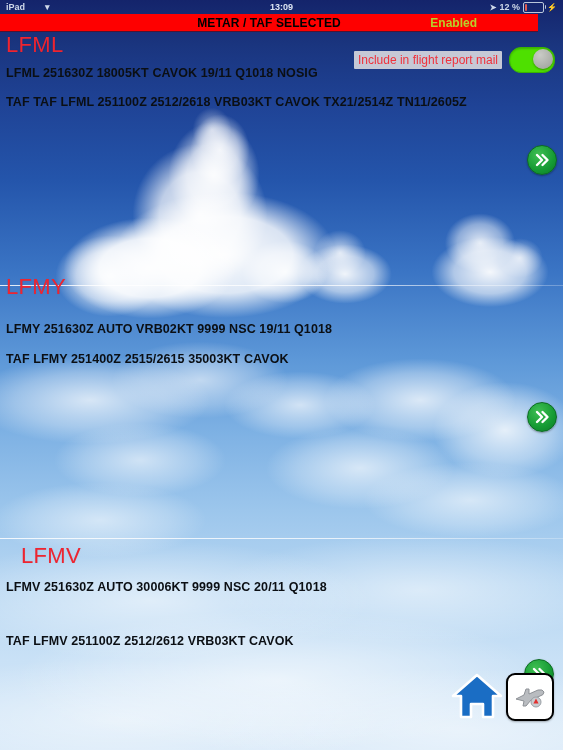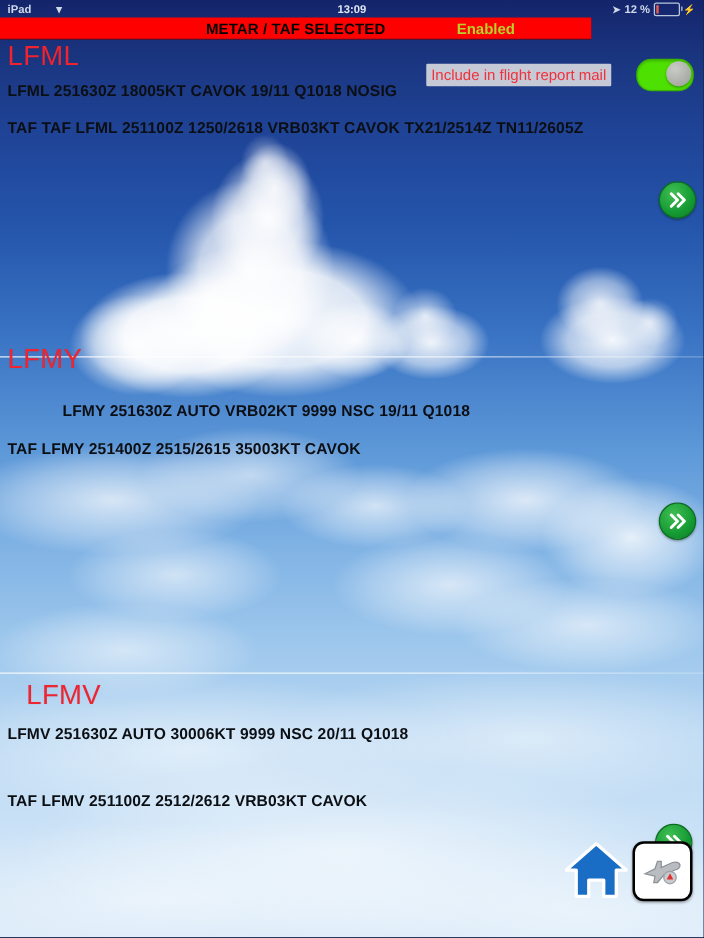--- a/index.html
+++ b/index.html
@@ -119,21 +119,21 @@
   .batt-fill {
     position:absolute; left:1px; top:1px; bottom:1px;
     background:#e05a4f; border-radius:1px;
   }
   .bolt { font-size:8px; }
 
   
   .titlebar {
     position:absolute;
     left:0; top:14px;
-    width:473px; height:17px;
+    width:538px; height:17px;
     background:#fe0000;
     z-index: 40;
     display:flex; align-items:center;
     box-shadow: 0 1px 0 rgba(120,0,0,0.55);
   }
   .titlebar-text {
     position:absolute; left:0; right:0;
     text-align:center;
     font-size:12px; font-weight:bold; color:#000;
     letter-spacing: 0.1px;
@@ -170,21 +170,21 @@
     color:#0b0f14;
     white-space:nowrap;
     z-index: 6;
     letter-spacing:0.1px;
   }
 
   
   .toggle-row {
     position:absolute;
     right:8px; top:47px;
-    display:flex; align-items:center; gap:20px;
+    display:flex; align-items:center; gap:7px;
     z-index: 30;
   }
   .toggle-label {
     font-size:12px;
     font-weight:400;
     color:#f0323c;
     background:#c6c9d6;
     padding:2px 4px;
     border-radius:1px;
     white-space:nowrap;
@@ -274,33 +274,33 @@
   <div class="toggle-row">
     <div class="toggle-label">Include in flight report mail</div>
     <div class="switch">
       <div class="knob"></div>
     </div>
   </div>
 
   <div class="station">
     <div class="station-title" style="top:32px;">LFML</div>
     <div class="metar-line" style="top:66px;">LFML 251630Z 18005KT CAVOK 19/11 Q1018 NOSIG</div>
-    <div class="taf-line" style="top:95px;">TAF TAF LFML 251100Z 1250/2618 VRB03KT CAVOK TX21/2514Z TN11/2605Z</div>
+    <div class="taf-line" style="top:95px;">TAF TAF LFML 251100Z 2512/2618 VRB03KT CAVOK TX21/2514Z TN11/2605Z</div>
     <div class="chev-btn" style="left:527px; top:145px;">
       <svg width="16" height="16" viewBox="0 0 16 16">
         <path d="M3 3 L8 8 L3 13" fill="none" stroke="#ffffff" stroke-width="2.4" stroke-linecap="round" stroke-linejoin="round"></path>
         <path d="M8.5 3 L13.5 8 L8.5 13" fill="none" stroke="#ffffff" stroke-width="2.4" stroke-linecap="round" stroke-linejoin="round"></path>
       </svg>
     </div>
   </div>
 
   <div class="station">
     <div class="sep" style="top:285px;"></div>
     <div class="station-title" style="top:274px;">LFMY</div>
-    <div class="metar-line" style="top:322px;margin-left:44px;">LFMY 251630Z AUTO VRB02KT 9999 NSC 19/11 Q1018</div>
+    <div class="metar-line" style="top:322px;">LFMY 251630Z AUTO VRB02KT 9999 NSC 19/11 Q1018</div>
     <div class="taf-line" style="top:352px;">TAF LFMY 251400Z 2515/2615 35003KT CAVOK</div>
     <div class="chev-btn" style="left:527px; top:402px;">
       <svg width="16" height="16" viewBox="0 0 16 16">
         <path d="M3 3 L8 8 L3 13" fill="none" stroke="#ffffff" stroke-width="2.4" stroke-linecap="round" stroke-linejoin="round"></path>
         <path d="M8.5 3 L13.5 8 L8.5 13" fill="none" stroke="#ffffff" stroke-width="2.4" stroke-linecap="round" stroke-linejoin="round"></path>
       </svg>
     </div>
   </div>
 
   <div class="station">

